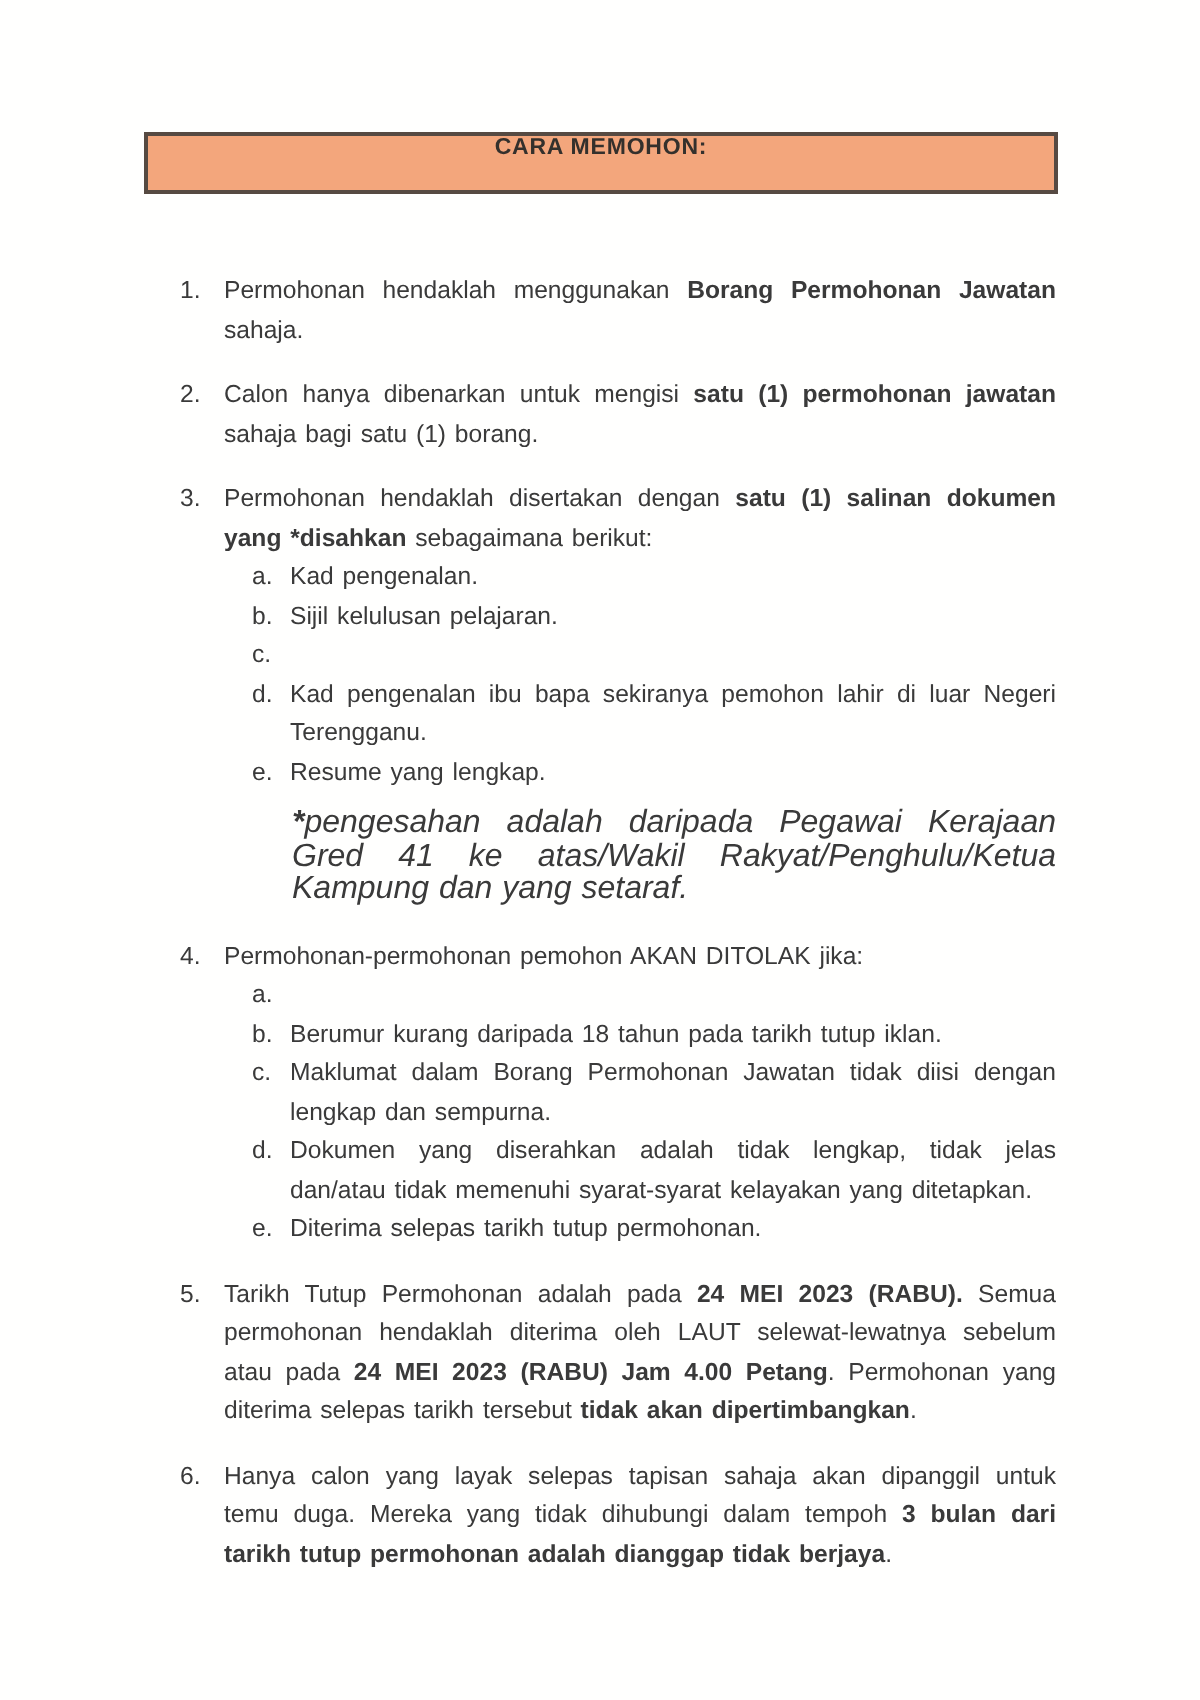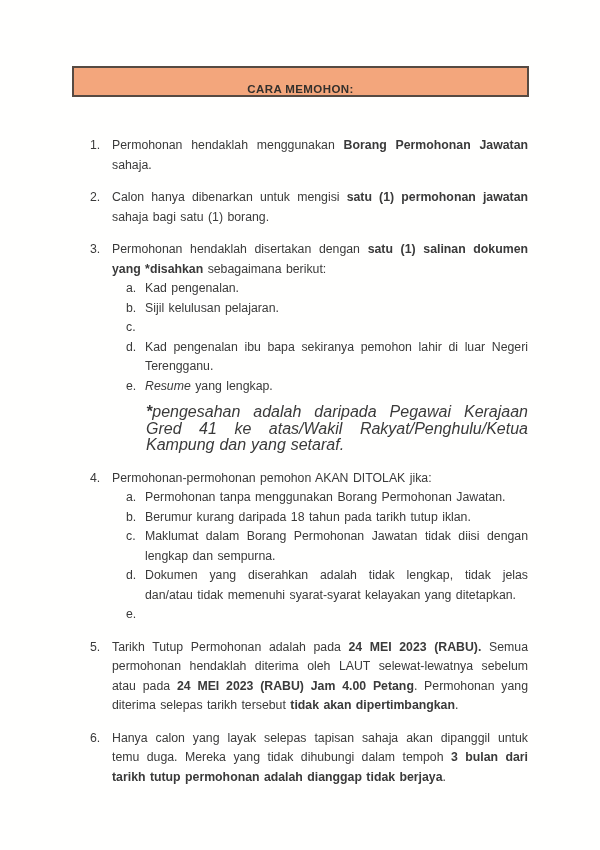--- a/index.html
+++ b/index.html
@@ -17,21 +17,21 @@
     overflow:hidden;
   }
   .header-box {
     margin-left:72px;
     width:457px;
     height:31px;
     box-sizing:border-box;
     background:#f3a67c;
     border:2px solid #564a42;
     display:flex;
-    align-items:flex-end;
+    align-items:flex-start;
     justify-content:center;
     font-weight:700;
     font-size:11.5px;
     letter-spacing:0.4px;
     color:#34302c;
   }
   .content {
     margin-left:90px;
     width:438px;
     margin-top:39px;
@@ -93,48 +93,48 @@
         </div>
         <div class="sub">
           <span class="letter">c.</span>
         </div>
         <div class="sub">
           <span class="letter">d.</span>
           <p class="text"><span>Kad pengenalan ibu bapa sekiranya pemohon lahir di luar Negeri Terengganu.</span></p>
         </div>
         <div class="sub">
           <span class="letter">e.</span>
-          <p class="text"><span style="font-style: italic;">Resume</span><span> yang lengkap.</span></p>
+          <p class="text"><span style="">Resume</span><span> yang lengkap.</span></p>
         </div>
         <p class="footnote"><span style="font-weight: 700; font-style: italic;">*</span><span style="font-style: italic;">pengesahan adalah daripada Pegawai Kerajaan Gred 41 ke atas/Wakil Rakyat/Penghulu/Ketua Kampung dan yang setaraf.</span></p>
       </div>
     </div>
 
     <div class="item">
       <span class="num">4.</span>
       <div class="body">
         <p class="text"><span>Permohonan-permohonan pemohon </span><span style="font-weight: 400;">AKAN DITOLAK</span><span> jika:</span></p>
         <div class="sub">
           <span class="letter">a.</span>
-          <p class="text"><span>Permohonan tanpa menggunakan Borang Permohonan Jawatan.</span></p>
         </div>
         <div class="sub">
           <span class="letter">b.</span>
           <p class="text"><span>Berumur kurang daripada 18 tahun pada tarikh tutup iklan.</span></p>
         </div>
         <div class="sub">
           <span class="letter">c.</span>
           <p class="text"><span>Maklumat dalam Borang Permohonan Jawatan tidak diisi dengan lengkap dan sempurna.</span></p>
         </div>
         <div class="sub">
           <span class="letter">d.</span>
           <p class="text"><span>Dokumen yang diserahkan adalah tidak lengkap, tidak jelas dan/atau tidak memenuhi syarat-syarat kelayakan yang ditetapkan.</span></p>
         </div>
         <div class="sub">
           <span class="letter">e.</span>
+          <p class="text"><span>Diterima selepas tarikh tutup permohonan.</span></p>
         </div>
       </div>
     </div>
 
     <div class="item">
       <span class="num">5.</span>
       <div class="body">
         <p class="text"><span>Tarikh Tutup Permohonan adalah pada </span><span style="font-weight: 700;">24 MEI 2023 (RABU).</span><span> Semua permohonan hendaklah diterima oleh LAUT selewat-lewatnya sebelum atau pada </span><span style="font-weight: 700;">24 MEI 2023 (RABU) Jam 4.00 Petang</span><span>. Permohonan yang diterima selepas tarikh tersebut </span><span style="font-weight: 700;">tidak akan dipertimbangkan</span><span>.</span></p>
       </div>
     </div>

